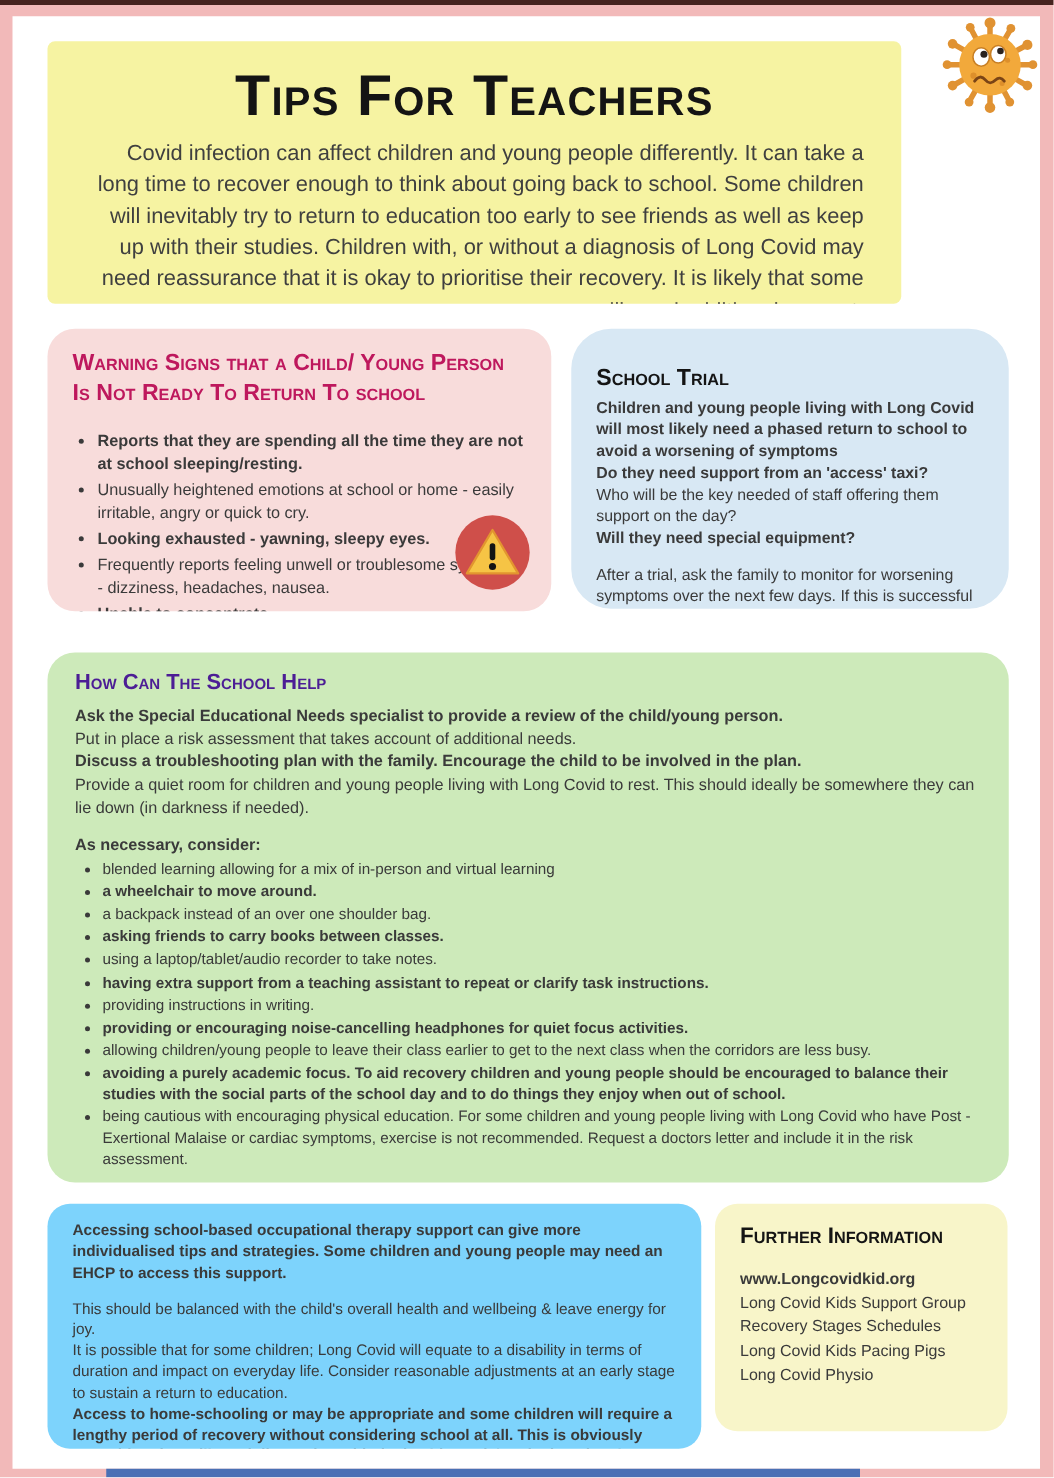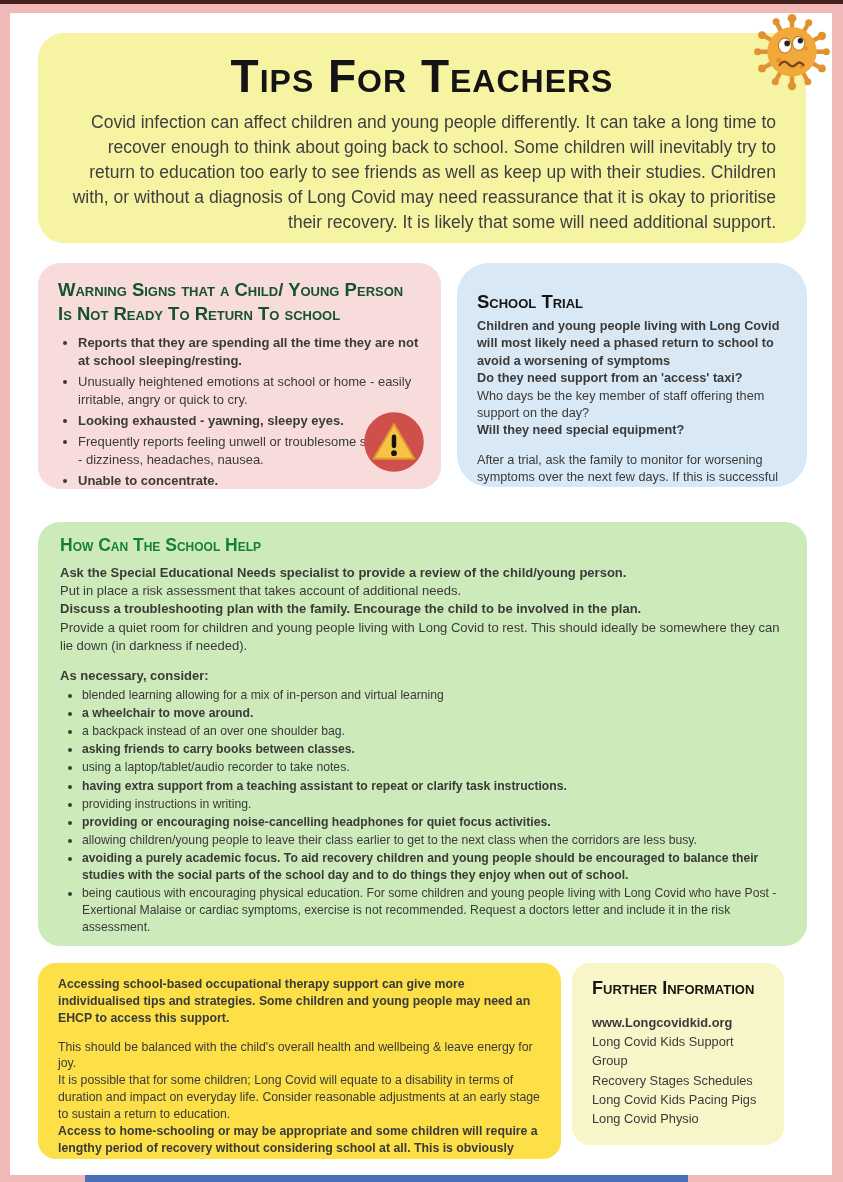--- a/index.html
+++ b/index.html
@@ -5,53 +5,53 @@
   html,body{margin:0;padding:0;}
   body{font-family:"Liberation Sans", sans-serif;}
   .page{position:relative;width:843px;height:1182px;background:#f2b9b9;overflow:hidden;}
   .top-rule{position:absolute;left:0;top:0;width:100%;height:4px;background:#46221e;}
   .sheet{position:absolute;left:10px;top:13px;width:822px;height:1162px;background:#ffffff;}
   .box{position:absolute;box-sizing:border-box;overflow:hidden;}
   .b{font-weight:bold;color:#151515;}
   .gap{margin-bottom:12px !important;}
 
   
-  .header-box{left:38px;top:33px;width:768px;height:210px;background:#f6f3a2;border-radius:26px;padding:12px 24px 16px 24px;}
+  .header-box{left:38px;top:33px;width:683px;height:210px;background:#f6f3a2;border-radius:6px;padding:12px 24px 16px 24px;}
   .page-title{text-align:center;font-variant:small-caps;font-weight:bold;font-size:46px;letter-spacing:1px;color:#141414;margin:6px 0 8px 0;line-height:1.1;}
   .intro{font-size:17.5px;line-height:1.44;color:#3f3f3f;text-align:right;margin:0 6px;}
 
   .virus{position:absolute;left:748px;top:6px;width:88px;height:88px;}
 
   
   .warning-box{left:38px;top:263px;width:403px;height:226px;background:#f8dcdb;border-radius:22px;padding:15px 20px 0 20px;}
-  .warning-box h2{font-variant:small-caps;font-weight:bold;font-size:18.5px;line-height:1.28;color:#14532d;margin:0 0 9px 0;}
+  .warning-box h2{font-variant:small-caps;font-weight:bold;font-size:18.5px;line-height:1.28;color:#be185d;margin:0 0 19px 0;}
   .warning-box ul{margin:0;padding:0 0 0 20px;}
   .warning-box li{font-size:13px;line-height:1.38;color:#3a3a3a;margin-bottom:3px;}
   .warn-icon{position:absolute;right:16px;bottom:16px;width:62px;height:62px;}
 
   
   .trial-box{left:457px;top:263px;width:350px;height:224px;background:#d8e8f4;border-radius:32px;padding:28px 20px 0 20px;}
   .trial-box h2{font-variant:small-caps;font-weight:bold;font-size:18.5px;color:#141414;margin:0 0 5px 0;}
   .trial-box p{font-size:12.7px;line-height:1.37;color:#3a3a3a;margin:0;}
   .trial-after{margin-top:12px !important;}
 
   
   .help-box{left:38px;top:522px;width:769px;height:424px;background:#cdeaba;border-radius:22px;padding:13px 22px 0 22px;}
-  .help-box h2{font-variant:small-caps;font-weight:bold;font-size:17.5px;color:#15803d;margin:0 0 8px 0;}
+  .help-box h2{font-variant:small-caps;font-weight:bold;font-size:17.5px;color:#4c1d95;margin:0 0 8px 0;}
   .help-box p{font-size:13px;line-height:1.4;color:#3a3a3a;margin:0;}
   .consider-label{font-weight:bold;color:#151515;font-size:12.4px;margin:12px 0 2px 0 !important;}
   .help-box ul{margin:0;padding:0 0 0 22px;}
   .help-box li{font-size:12.2px;line-height:1.4;color:#3a3a3a;margin-bottom:1px;}
 
   
-  .ot-box{left:38px;top:963px;width:523px;height:196px;background:#fde047;border-radius:18px;padding:13px 20px 0 20px;}
+  .ot-box{left:38px;top:963px;width:523px;height:196px;background:#7dd3fc;border-radius:18px;padding:13px 20px 0 20px;}
   .ot-box p{font-size:12.3px;line-height:1.37;color:#3a3a3a;margin:0;}
 
   
-  .info-box{left:572px;top:963px;width:212px;height:182px;background:#f8f5c9;border-radius:18px;padding:15px 20px 0 20px;}
+  .info-box{left:572px;top:963px;width:234px;height:182px;background:#f8f5c9;border-radius:18px;padding:15px 20px 0 20px;}
   .info-box h2{font-variant:small-caps;font-weight:bold;font-size:18px;color:#141414;margin:0 0 14px 0;}
   .info-box p{font-size:12.8px;line-height:1.5;color:#3a3a3a;margin:0;}
 
   .footer-credit{position:absolute;left:0;right:15px;top:1181px;text-align:right;font-size:10.5px;color:#3c3c3c;}
   .bottom-bar{position:absolute;left:85px;top:1175px;width:603px;height:7px;background:#4a70b5;}
 </style>
 </head>
 <body>
 
 <div class="page">
@@ -120,21 +120,21 @@
       <circle cx="50" cy="68" r="4.6" fill="#141414"></circle>
     </svg>
   </div>
 
   <div class="box trial-box">
     <h2>School Trial</h2>
     <div>
 
     <p class="b">Children and young people living with Long Covid will most likely need a phased return to school to avoid a worsening of symptoms</p>
         <p class="b">Do they need support from an 'access' taxi?</p>
-        <p>Who days be the key member of staff offering them support on the day?</p>
+        <p>Who will be the key needed of staff offering them support on the day?</p>
         <p class="b">Will they need special equipment?</p>
       </div>
     <p class="trial-after">After a trial, ask the family to monitor for worsening symptoms over the next few days. If this is successful think about how to build up their attendance gradually.</p>
   </div>
 
   <div class="box help-box">
     <h2>How Can The School Help</h2>
     <div>
 
     <p class="b">Ask the Special Educational Needs specialist to provide a review of the child/young person.</p>

